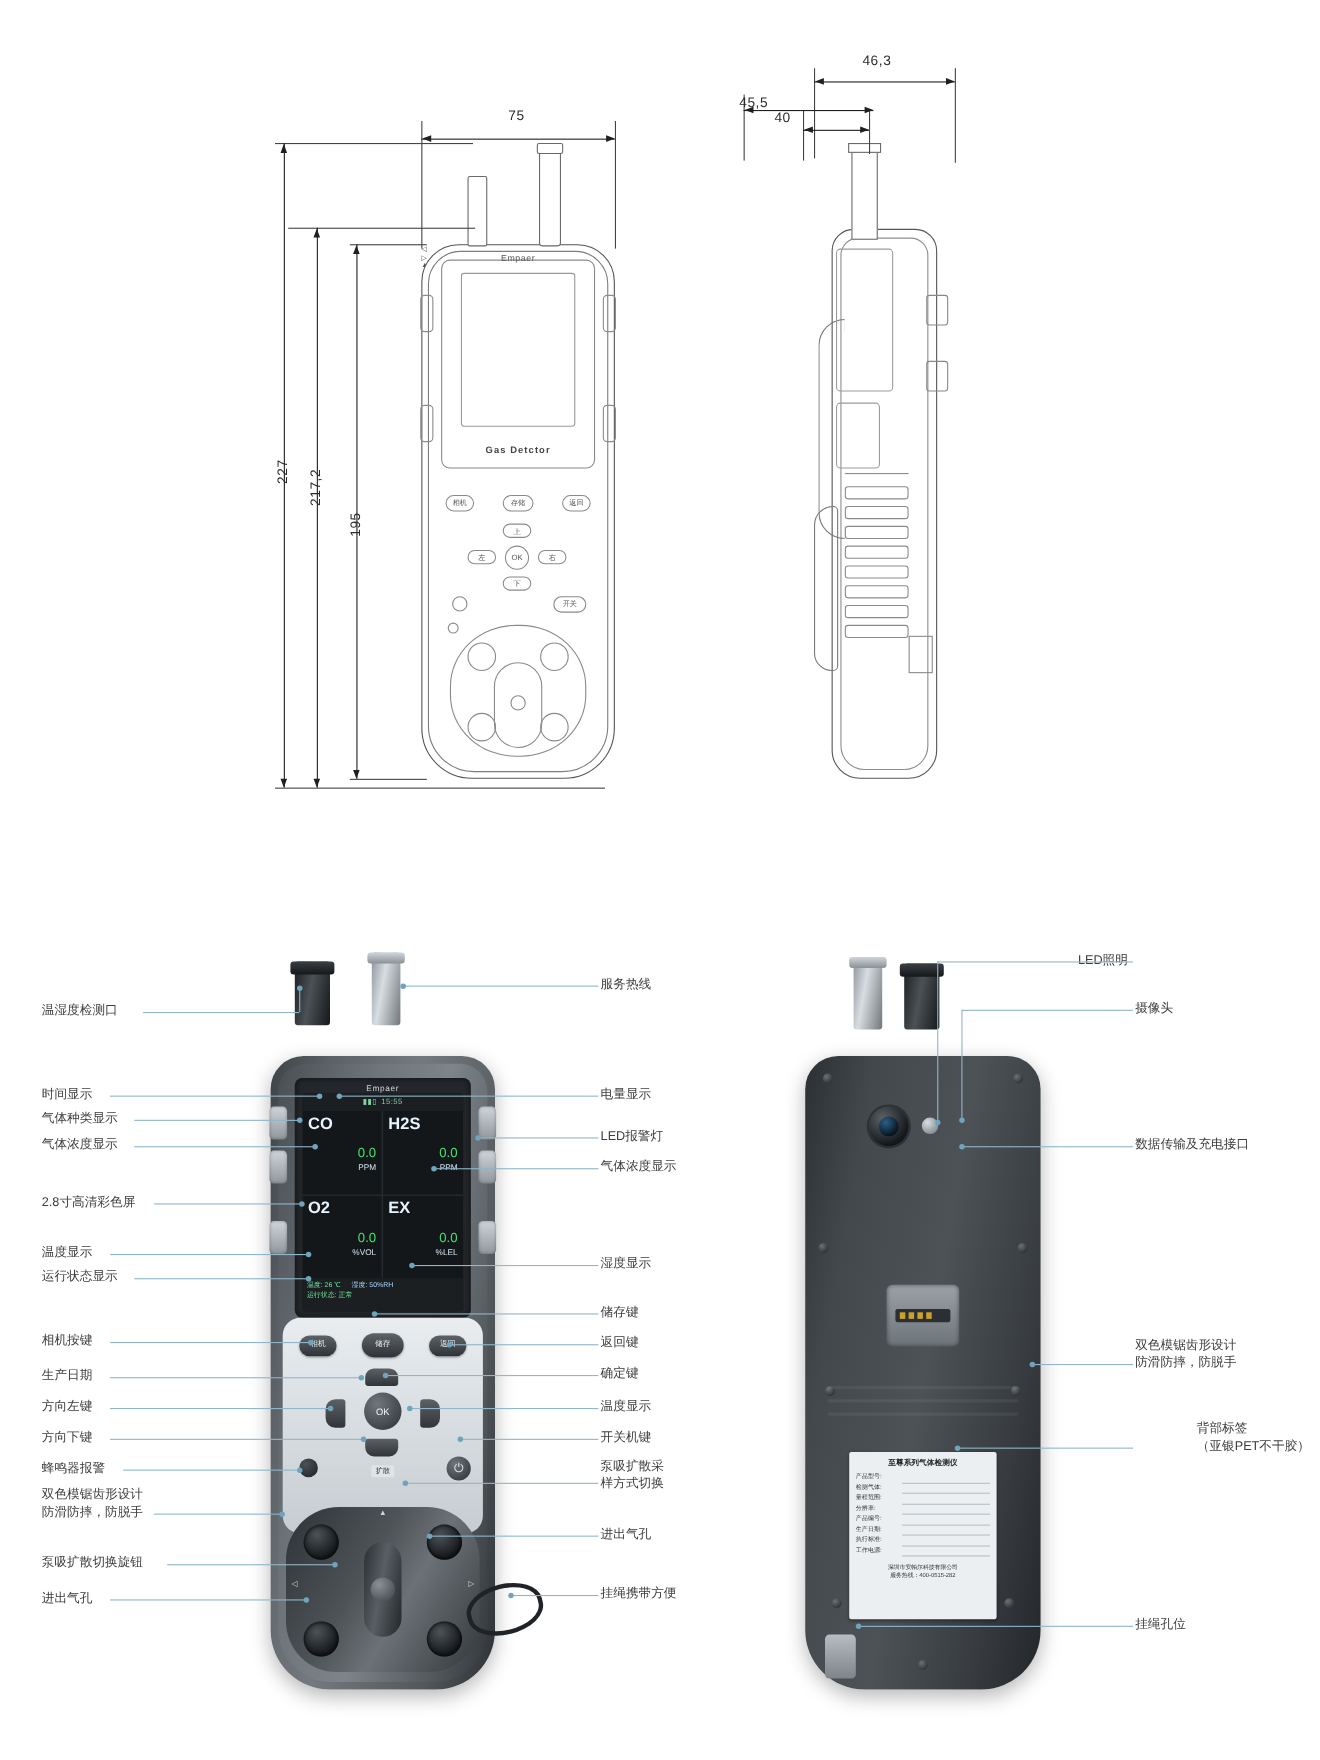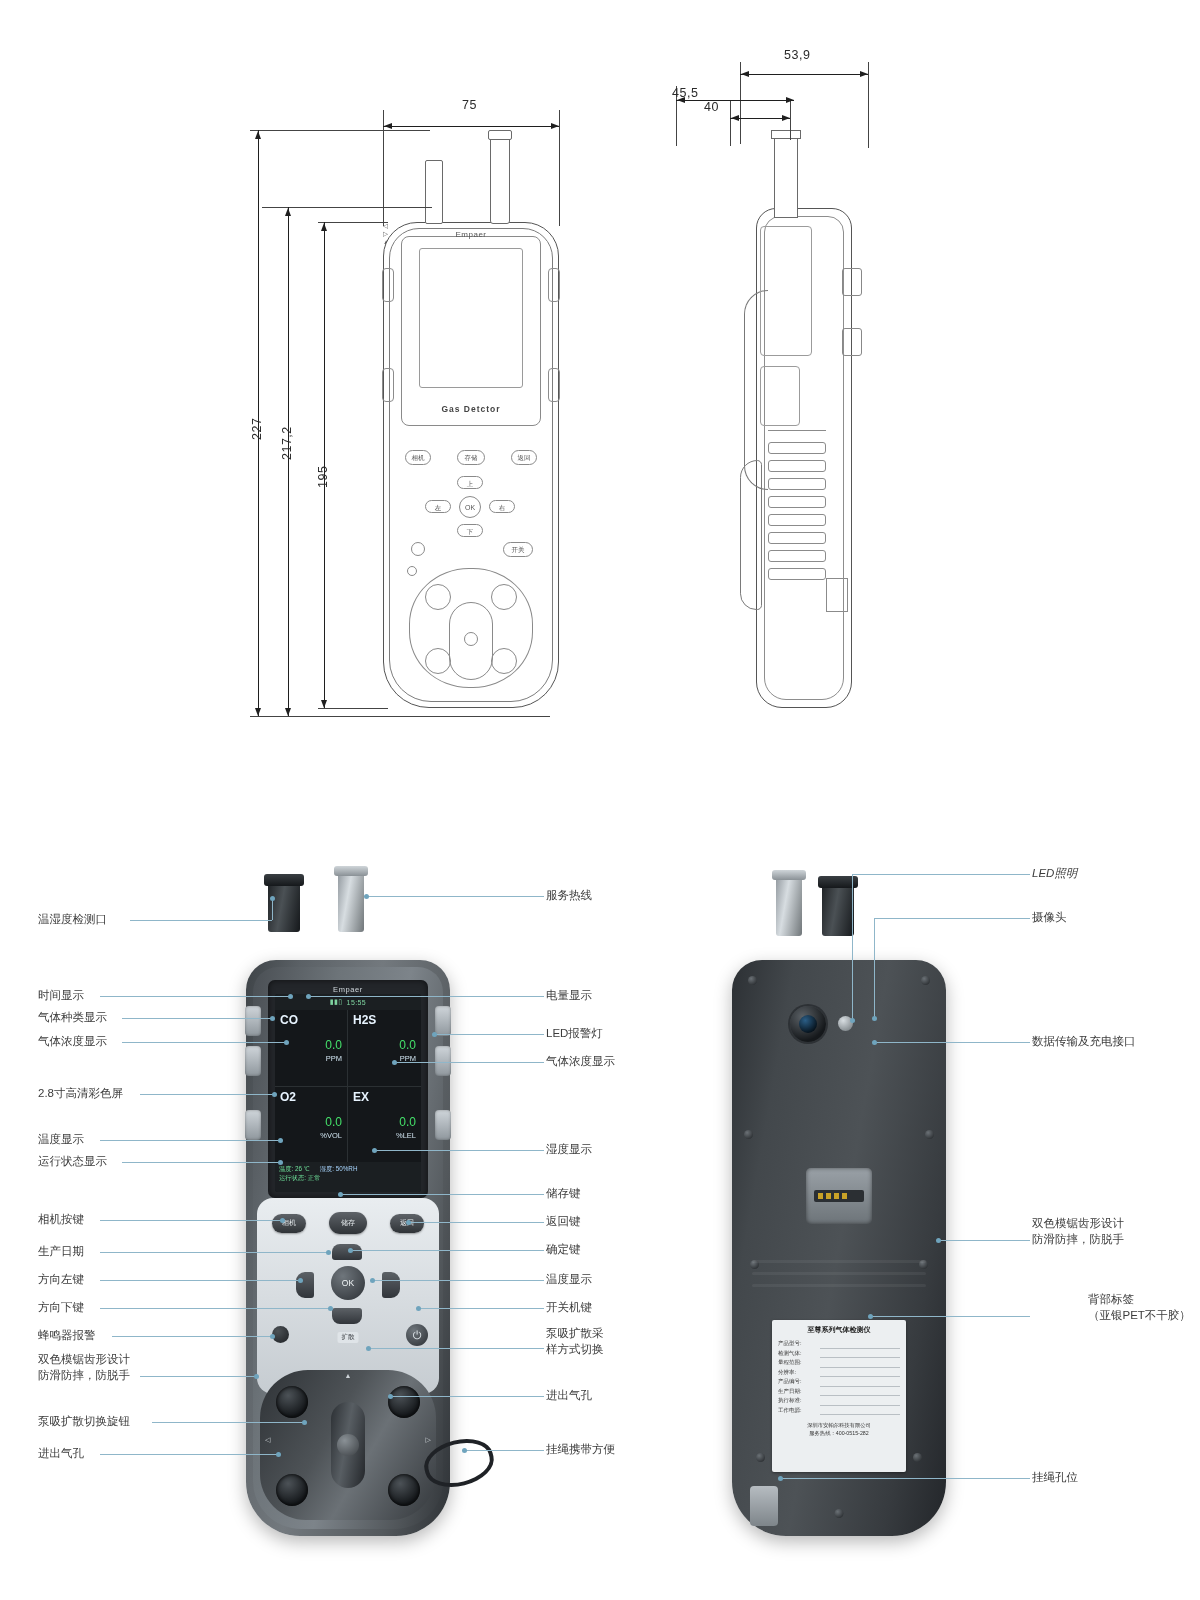--- a/index.html
+++ b/index.html
@@ -90,21 +90,21 @@
   }
   .lcd-top {
     position:absolute; left:0; top:0; width:100%; height:16px;
     background:#1b1f22; display:flex; align-items:center; justify-content:center;
     font-size:7px; color:#7fd4a0; letter-spacing:.4px;
   }
   .lcd-grid { position:absolute; left:0; top:16px; right:0; bottom:30px; display:grid; grid-template-columns:1fr 1fr; }
   .lcd-cell { position:relative; border-right:1px solid #2b3033; border-bottom:1px solid #2b3033; padding:3px 5px; }
   .lcd-cell:nth-child(2n) { border-right:none; }
   .lcd-cell:nth-child(n+3) { border-bottom:none; }
-  .gas-name { font-size:12px; font-weight:bold; color:#e8f4ff; }
+  .gas-name { font-size:15px; font-weight:bold; color:#e8f4ff; }
   .gas-val { font-size:12px; color:#44e06a; text-align:right; margin-top:11px; }
   .gas-unit { font-size:7.5px; color:#cfe3ef; text-align:right; margin-top:2px; }
   .lcd-bot { position:absolute; left:0; bottom:0; width:100%; height:30px; background:#1b1f22; padding:2px 4px; }
   .lcd-bot .row { font-size:6.3px; color:#6fe39b; line-height:9px; display:flex; gap:10px; }
   .lcd-bot .row span.w { color:#a9d6ff; }
   .brandtop { position:absolute; top:5px; left:0; width:100%; text-align:center; font-size:7.5px; color:#cfd6db; letter-spacing:.6px; }
 
   .sidegrip { position:absolute; width:16px; height:30px; border-radius:4px;
     background:linear-gradient(180deg,#cfd5da,#8f979d); box-shadow:inset 0 0 3px rgba(0,0,0,.35); }
 
@@ -329,21 +329,21 @@
 
     <div class="ext" style="left:740px; top:62px; height:82px;"></div>
     <div class="ext" style="left:868px; top:62px; height:86px;"></div>
     <div class="ext" style="left:676px; top:86px; height:60px;"></div>
     <div class="ext" style="left:730px; top:100px; height:46px;"></div>
     <div class="ext" style="left:790px; top:100px; height:40px;"></div>
 
     <div class="dimline h" style="left:740px; top:74px; width:128px;"></div>
     <div class="arrow ar-l" style="left:741px; top:70.5px;"></div>
     <div class="arrow ar-r" style="left:860px; top:70.5px;"></div>
-    <div class="dim" style="left:784px; top:48px;">53,9</div>
+    <div class="dim" style="left:784px; top:48px;">46,3</div>
 
     <div class="dimline h" style="left:676px; top:100px; width:118px;"></div>
     <div class="arrow ar-l" style="left:677px; top:96.5px;"></div>
     <div class="arrow ar-r" style="left:786px; top:96.5px;"></div>
     <div class="dim" style="left:672px; top:86px;">45,5</div>
 
     <div class="dimline h" style="left:730px; top:118px; width:60px;"></div>
     <div class="arrow ar-l" style="left:731px; top:114.5px;"></div>
     <div class="arrow ar-r" style="left:782px; top:114.5px;"></div>
     <div class="dim" style="left:704px; top:100px;">40</div>
@@ -632,21 +632,21 @@
         </div>
         <div class="bl-foot">
           <div>深圳市安帕尔科技有限公司</div>
           <div>服务热线：400-0515-282</div>
         </div>
       </div>
 
       <div class="hang-slot"></div>
     </div>
 
-    <div class="lbl" style="left:1032px; top:66px;font-style:italic;">LED照明</div>
+    <div class="lbl" style="left:980px; top:66px;">LED照明</div>
     <div class="leader" style="left:852px; top:74px; width:178px;"></div>
     <div class="leader v" style="left:852px; top:74px; height:146px;"></div>
     <div class="dot" style="left:850px; top:218px;"></div>
 
     <div class="lbl" style="left:1032px; top:110px;">摄像头</div>
     <div class="leader" style="left:874px; top:118px; width:156px;"></div>
     <div class="leader v" style="left:874px; top:118px; height:100px;"></div>
     <div class="dot" style="left:872px; top:216px;"></div>
 
     <div class="lbl" style="left:1032px; top:234px;">数据传输及充电接口</div>

